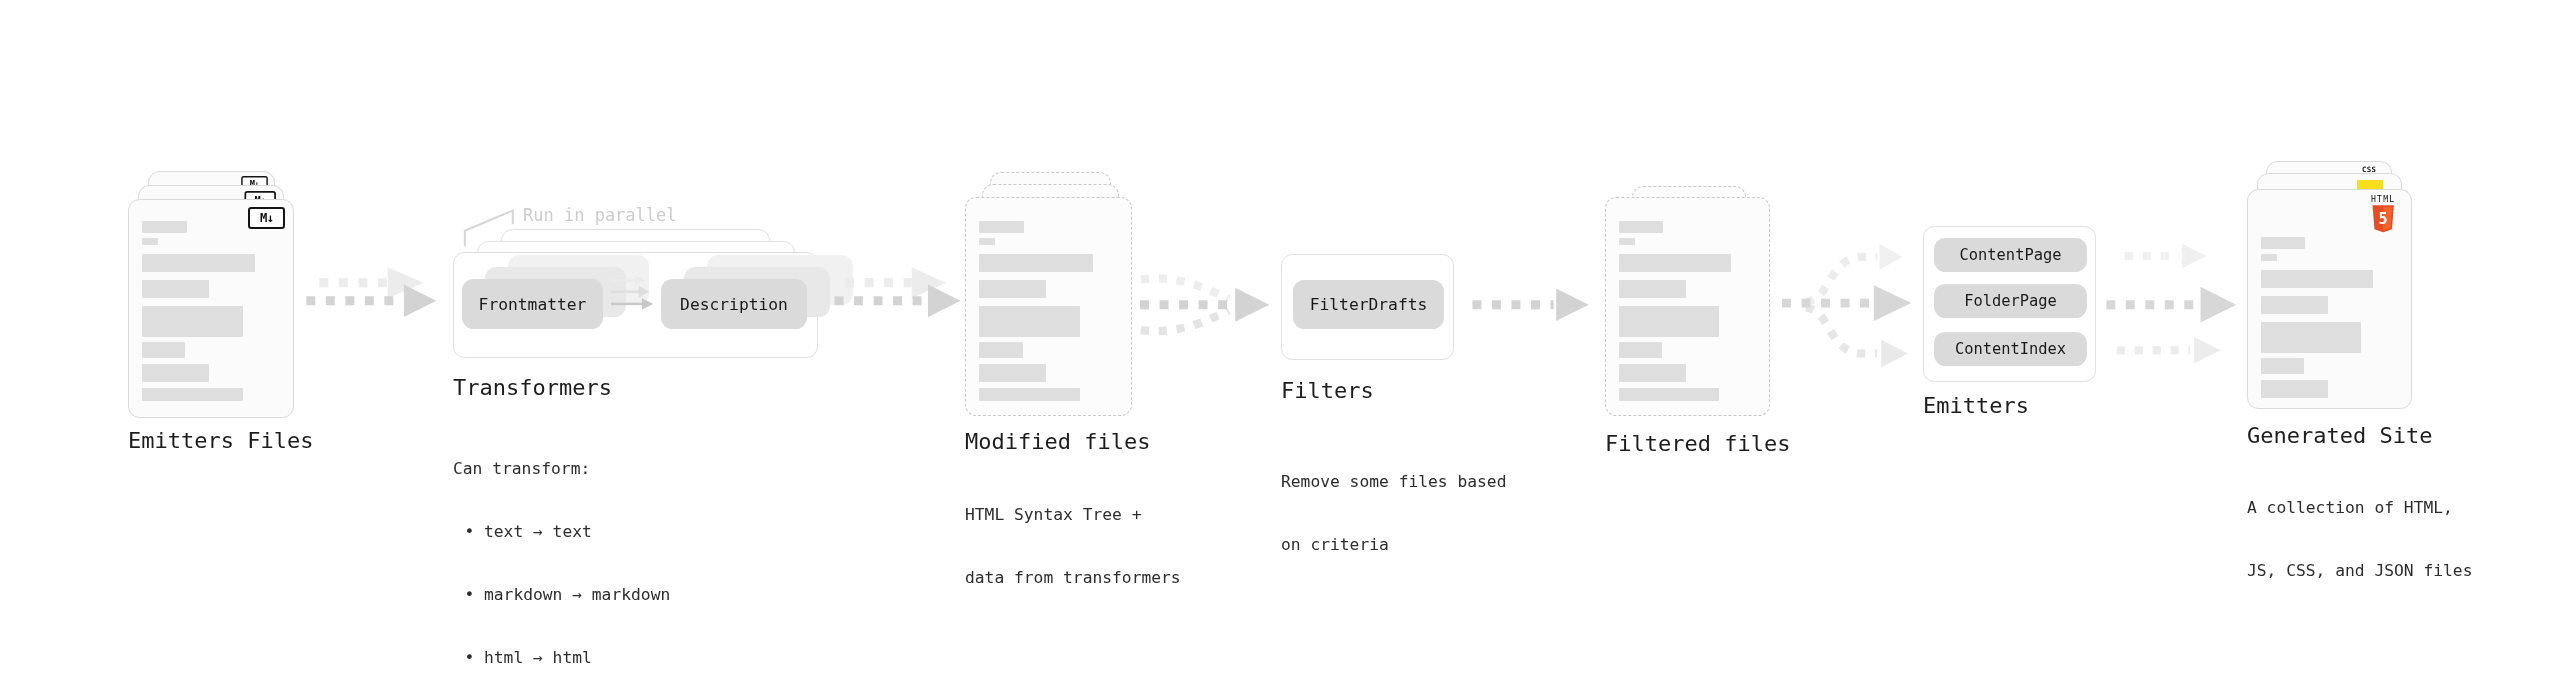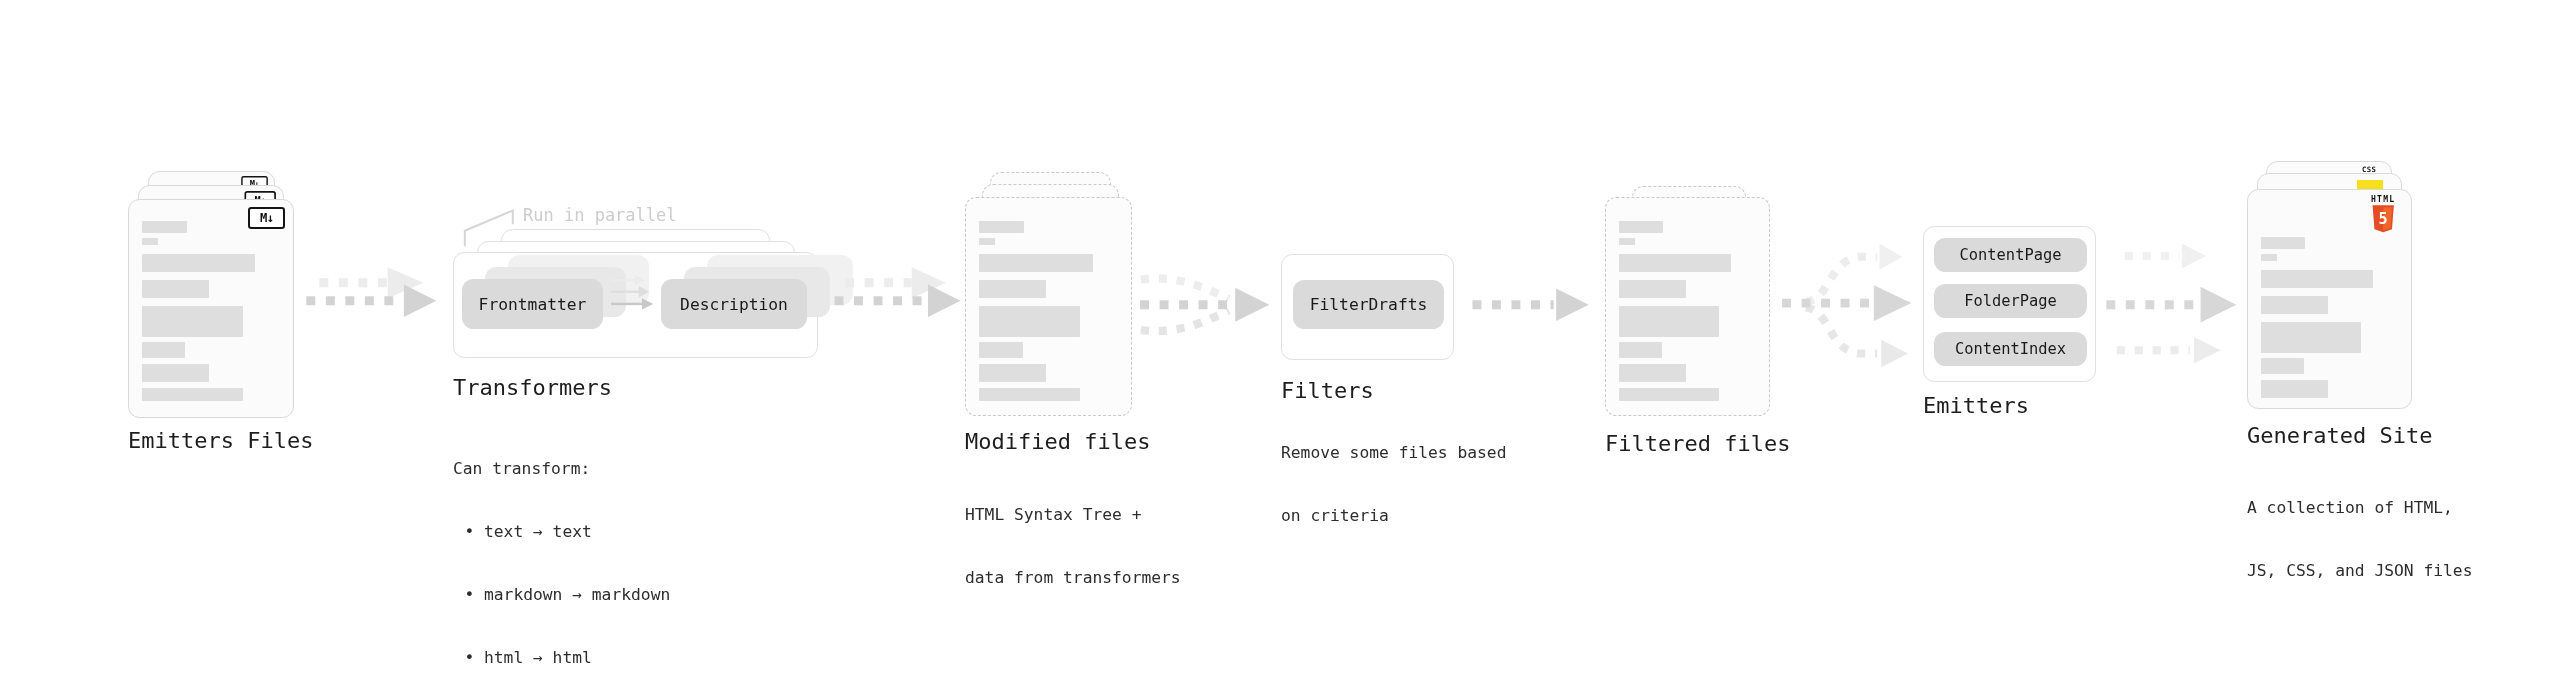--- a/index.html
+++ b/index.html
@@ -54,21 +54,21 @@
     font-weight:bold;font-size:12.2px;letter-spacing:-0.8px;color:#141414;
   }
   .md-badge.sm{transform:scale(.85);transform-origin:top right;top:4.9px;right:7.3px;}
   .md-badge.xs{transform:scale(.72);transform-origin:top right;top:4.1px;right:6.5px;}
   
   .css-badge{position:absolute;top:4.1px;right:11.4px;width:21px;text-align:center;}
   .css-badge .word{font-size:7.3px;font-weight:bold;color:#111;line-height:7.3px;letter-spacing:0.4px;}
   .css-badge .bar{height:3.3px;background:var(--css-blue);margin-top:0.8px;border-radius:0.8px;}
   .js-badge{position:absolute;top:5.7px;right:18px;width:26px;height:12.2px;background:var(--js-yellow);}
   .html5-badge{position:absolute;top:4.9px;right:9.8px;width:36px;text-align:center;}
-  .html5-badge .word{font-size:8.1px;font-weight:bold;color:#111;letter-spacing:1.2px;line-height:9px;}
+  .html5-badge .word{font-size:8.1px;font-weight:normal;color:#111;letter-spacing:1.2px;line-height:9px;}
   
   .outline-box{
     position:absolute;box-sizing:border-box;background:#fff;
     border:1.6px solid var(--box-border);border-radius:11.4px;
   }
   .gnode{
     position:absolute;box-sizing:border-box;border-radius:11.4px;
     display:flex;align-items:center;justify-content:center;
     font-size:16.3px;color:#1a1a1a;background:var(--node);
   }
@@ -144,21 +144,21 @@
   </div>
   <div class="stage-label" style="left:965px;top:429px;">Modified files</div>
   <div class="stage-desc" style="left:965px;top:462px;">
     <div>HTML Syntax Tree +</div>
     <div>data from transformers</div>
   </div>
 
   <div class="outline-box" style="left:1281px;top:254px;width:173px;height:106px;"></div>
   <div class="gnode" style="left:1293px;top:280px;width:151px;height:49px;">FilterDrafts</div>
   <div class="stage-label" style="left:1281px;top:378px;">Filters</div>
-  <div class="stage-desc" style="left:1281px;top:400px;">
+  <div class="stage-desc" style="left:1281px;top:429px;">
     <div>Remove some files based</div>
     <div>on criteria</div>
   </div>
 
   <div class="file-card dashed" style="left:1632px;top:186px;width:114px;"></div>
   <div class="file-card dashed" style="left:1605px;top:197px;width:165px;">
     <div class="bars">
       <div class="b1"></div>
         <div class="b2"></div>
         <div class="b3"></div>

